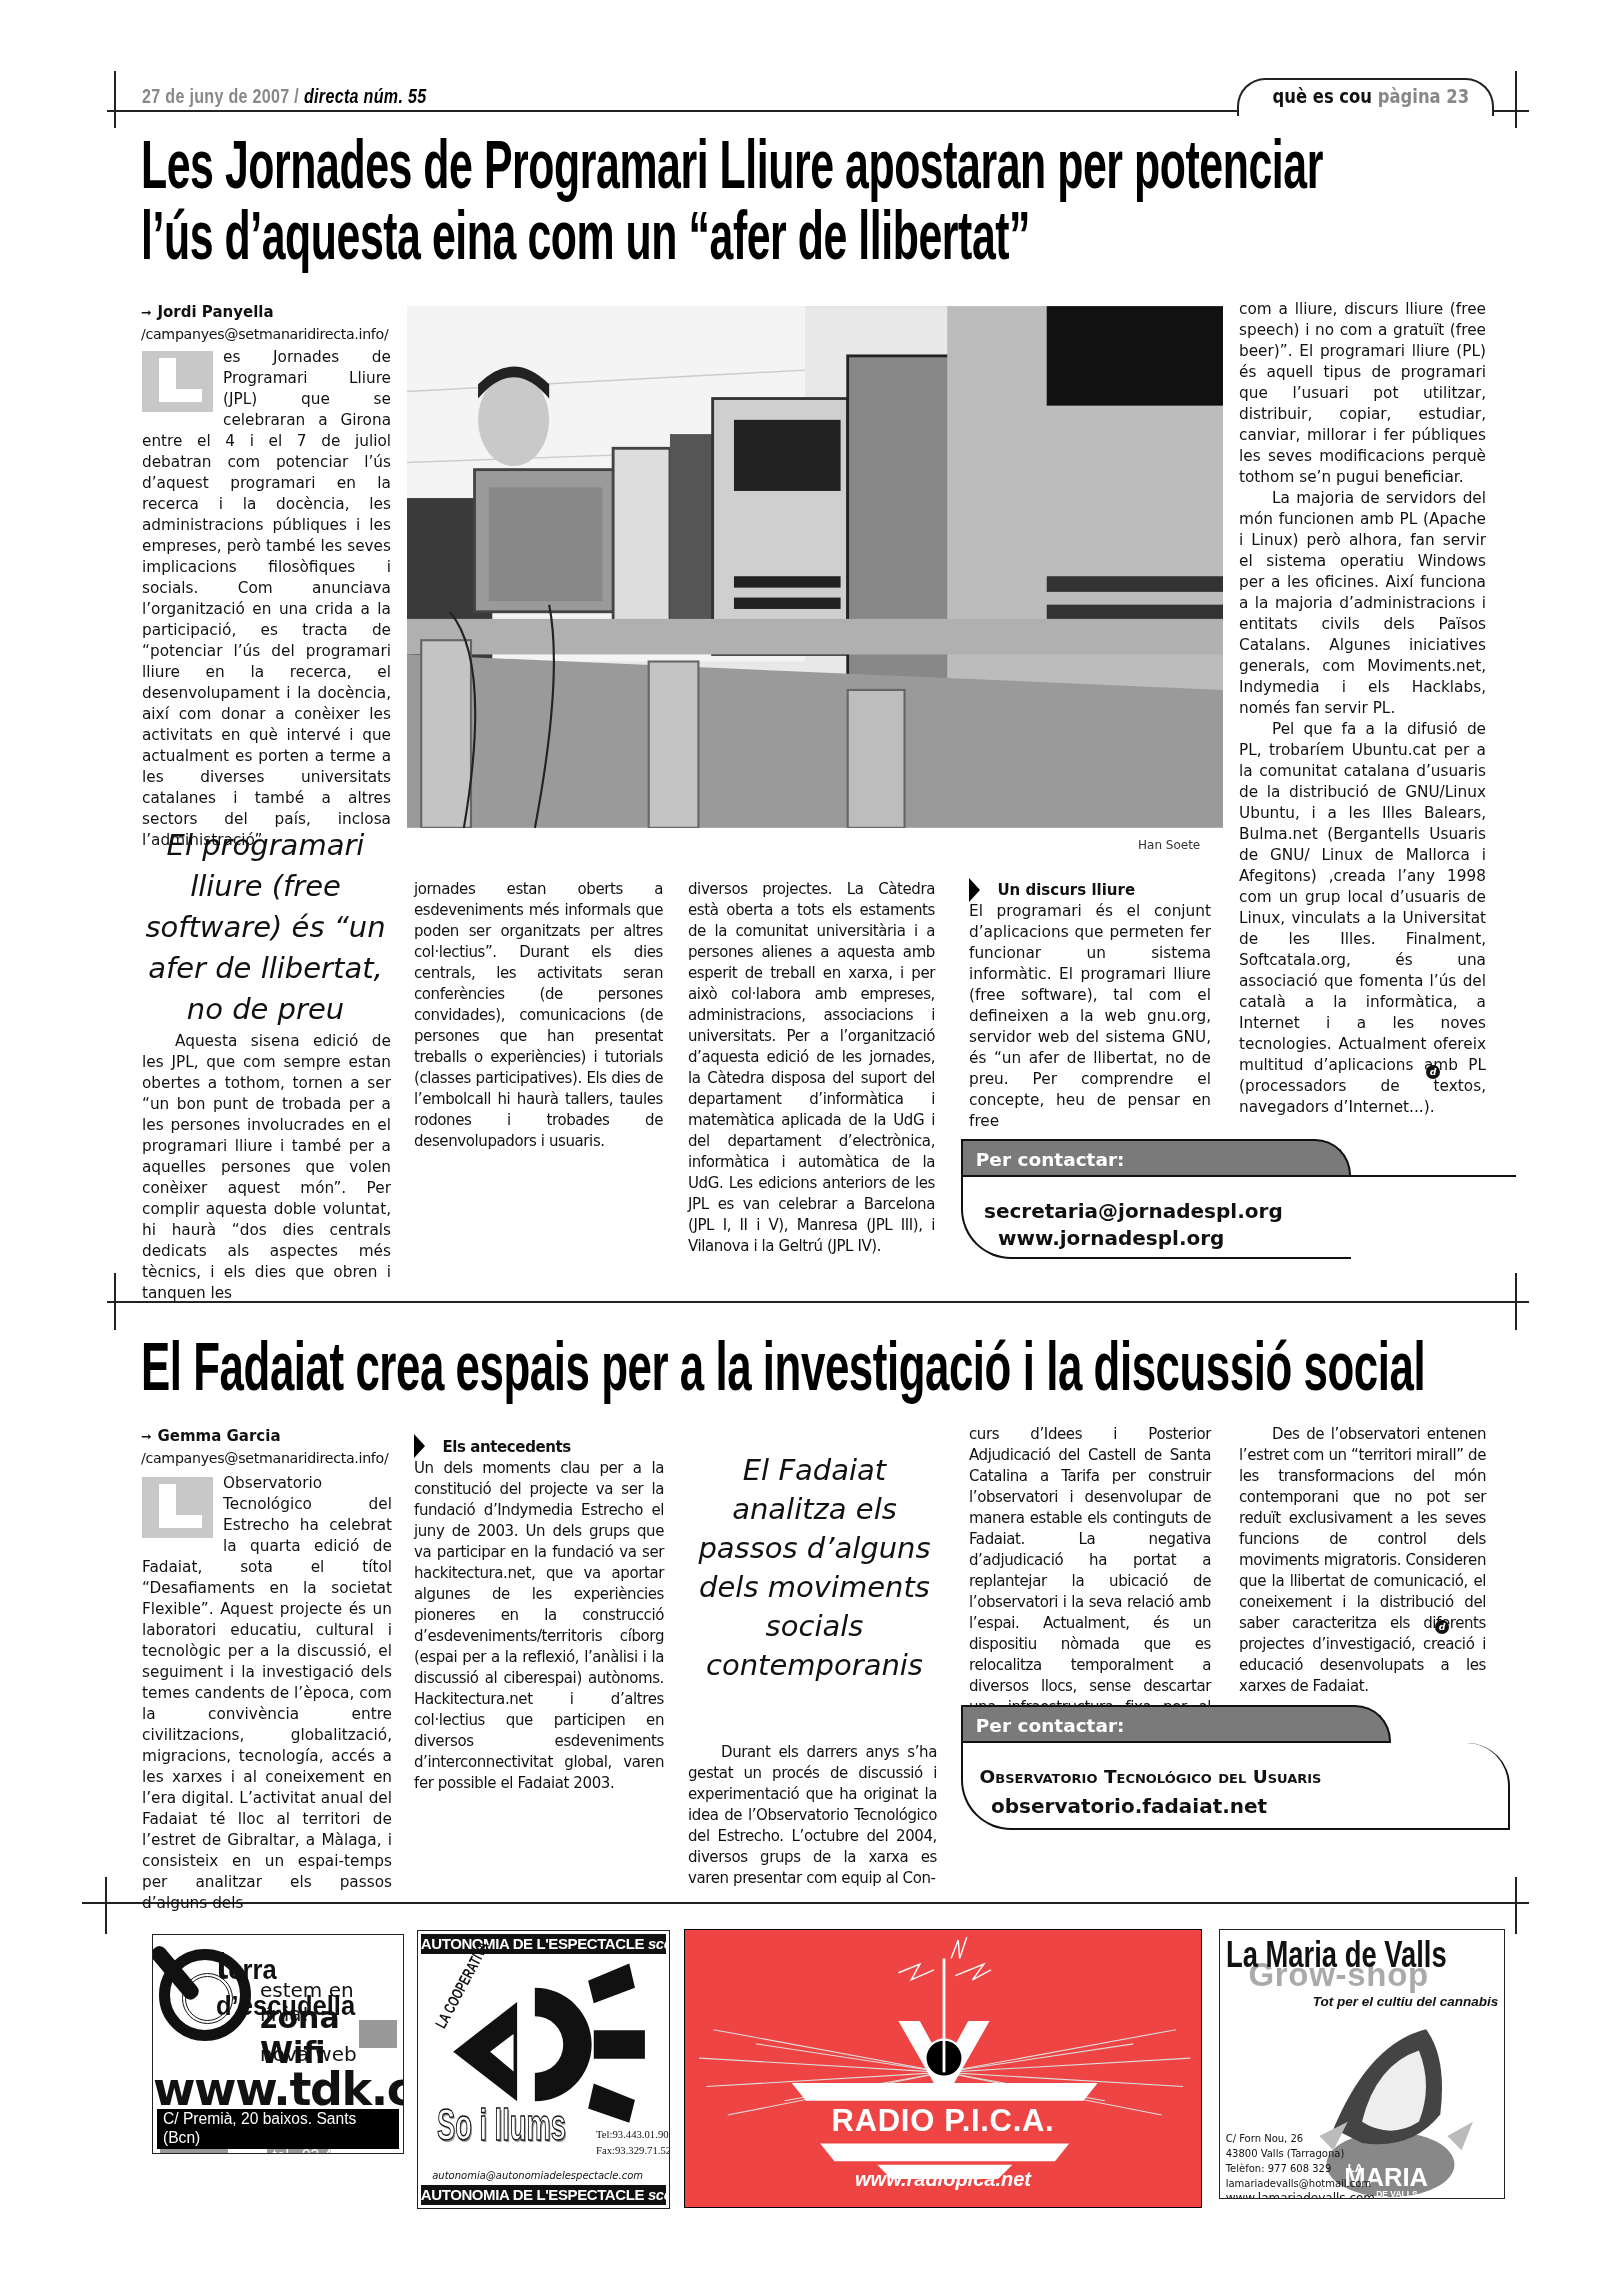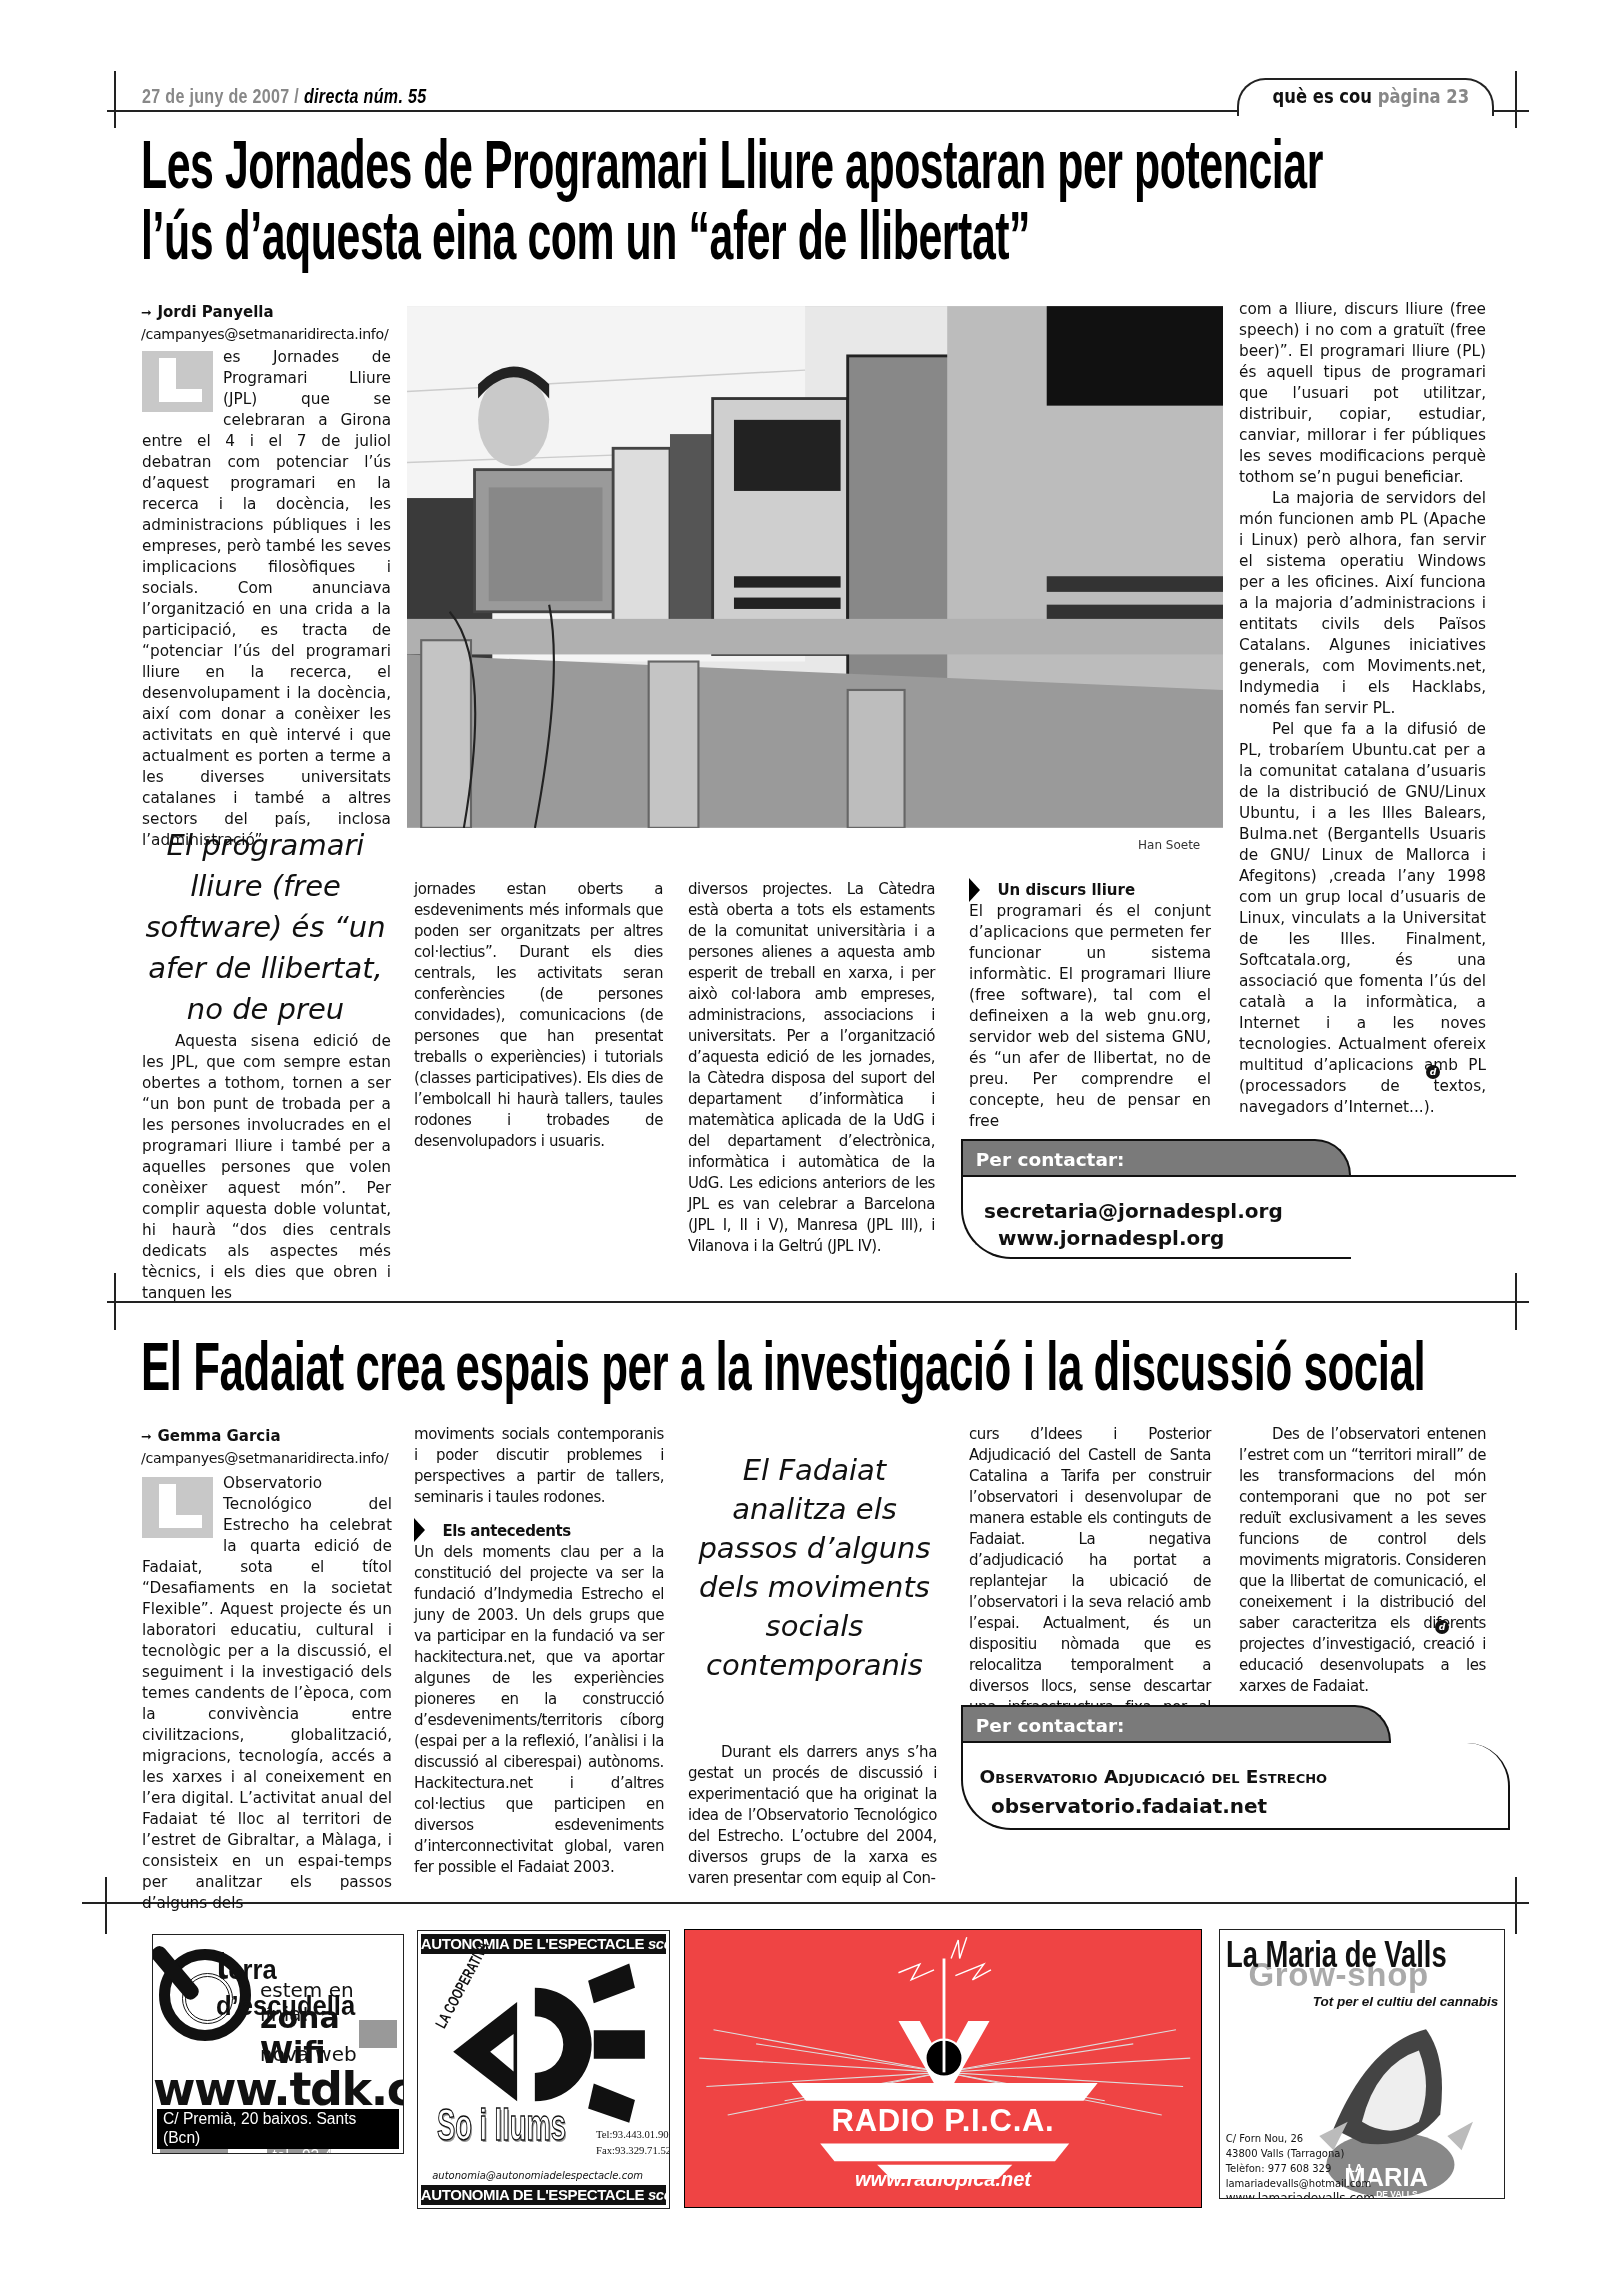--- a/index.html
+++ b/index.html
@@ -222,21 +222,20 @@
   <p>
     <span class="dropcap">
         <span class="stem"></span>
         <span class="foot"></span>
       </span>
     <span>Observatorio Tecnológico del Estrecho ha celebrat la quarta edició de Fadaiat, sota el títol “Desafiaments en la societat Flexible”. Aquest projecte és un laboratori educatiu, cultural i tecnològic per a la discussió, el seguiment i la investigació dels temes candents de l’època, com la convivència entre civilitzacions, globalització, migracions, tecnología, accés a les xarxes i al coneixement en l’era digital. L’activitat anual del Fadaiat té lloc al territori de l’estret de Gibraltar, a Màlaga, i consisteix en un espai-temps per analitzar els passos d’alguns dels</span>
   </p>
 </div>
 
 <div class="col condensed" style="left:414px; top:1424px; width:250px;">
-  <p>moviments socials contemporanis i poder discutir problemes i perspectives a partir de tallers, seminaris i taules rodones.</p>
   <div class="subhead" style="margin-top:12.8px;"><span class="tri"></span><span>Els antecedents</span></div>
   <p>Un dels moments clau per a la constitució del projecte va ser la fundació d’Indymedia Estrecho el juny de 2003. Un dels grups que va participar en la fundació va ser hackitectura.net, que va aportar algunes de les experiències pioneres en la construcció d’esdeveniments/territoris cíborg (espai per a la reflexió, l’anàlisi i la discussió al ciberespai) autònoms. Hackitectura.net i d’altres col·lectius que participen en diversos esdeveniments d’interconnectivitat global, varen fer possible el Fadaiat 2003.</p>
 </div>
 
 <div class="pullquote" style="left:690px; top:1451px; width:249px; line-height:39px;">
   <span class="band">El Fadaiat</span>
   <span class="band">analitza els</span>
   <span class="band">passos d’alguns</span>
   <span class="band">dels moviments</span>
   <span class="band">socials</span>
@@ -253,21 +252,21 @@
 
 <div class="col condensed" style="left:1239px; top:1424px; width:247px;">
   <p class="indent">Des de l’observatori entenen l’estret com un “territori mirall” de les transformacions del món contemporani que no pot ser reduït exclusivament a les seves funcions de control dels moviments migratoris. Consideren que la llibertat de comunicació, el coneixement i la distribució del saber caracteritza els diferents projectes d’investigació, creació i educació desenvolupats a les xarxes de Fadaiat.</p>
 </div>
 <div class="abs" style="left:1435px; top:1620px; width:14.2px; height:14.2px; border-radius:50%; background:#111; color:#fff; font-size:9.2px; line-height:14.2px; text-align:center; font-style:italic; font-weight:bold;">d</div>
 
 <div class="contact" style="left:961px; top:1705px; width:555px; height:142px;">
   <div class="tabbar" style="width:430px;">Per contactar:</div>
   <div class="line" style="left:0; top:36px; width:430px;"></div>
   <div class="body" style="top:38px; width:549px; height:87px; border-right:2.1px solid #111; border-radius:0 43px 0 50px;"></div>
-  <div class="txt" style="left:18.5px; top:58px; font-variant:small-caps; font-size:18.5px;">Observatorio Adjudicació del Estrecho</div>
+  <div class="txt" style="left:18.5px; top:58px; font-variant:small-caps; font-size:18.5px;">Observatorio Tecnológico del Usuaris</div>
   <div class="txt" style="left:30px; top:87px;">observatorio.fadaiat.net</div>
 </div>
 
 <div class="ad ad-tdk" style="left:152px; top:1934px; width:252px; height:220px;">
   <div class="spoon"></div>
   <div class="abs" style="left:14.2px; top:5.7px; width:15.6px; height:64px; background:#111; transform:rotate(-40deg); border-radius:7.1px;"></div>
   <div class="t1"><span style="font-size:41px;">t</span><span>erra d’escudella</span></div>
   <div class="t2">estem en línia!</div>
   <div class="t3">zona Wifi</div>
   <div class="t4">nova web</div>

